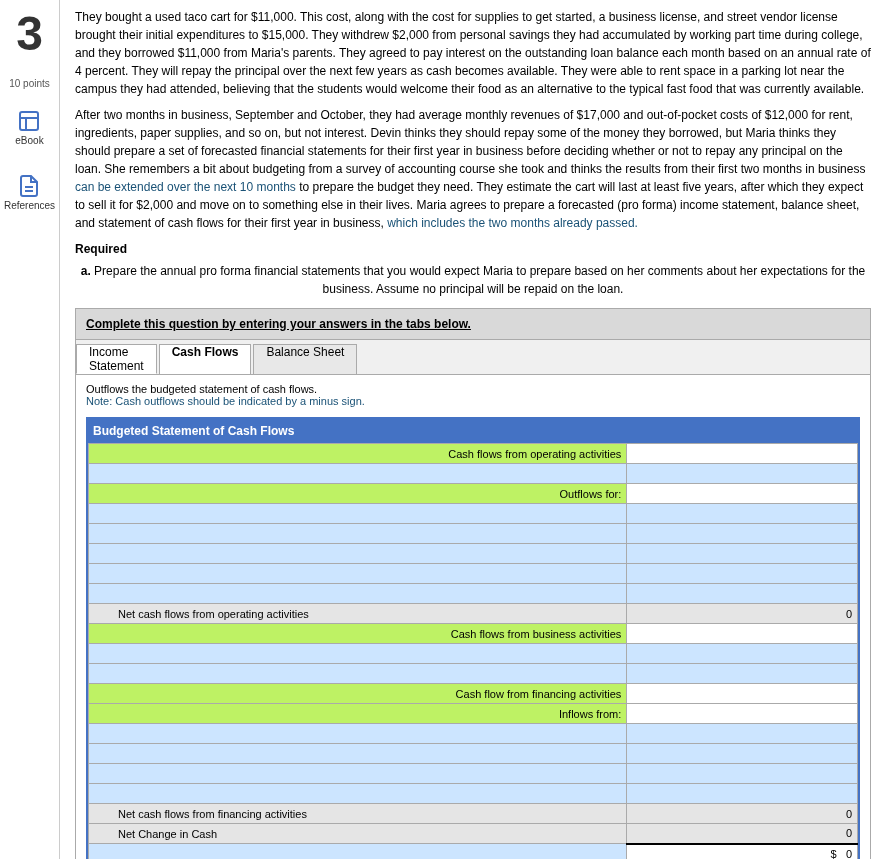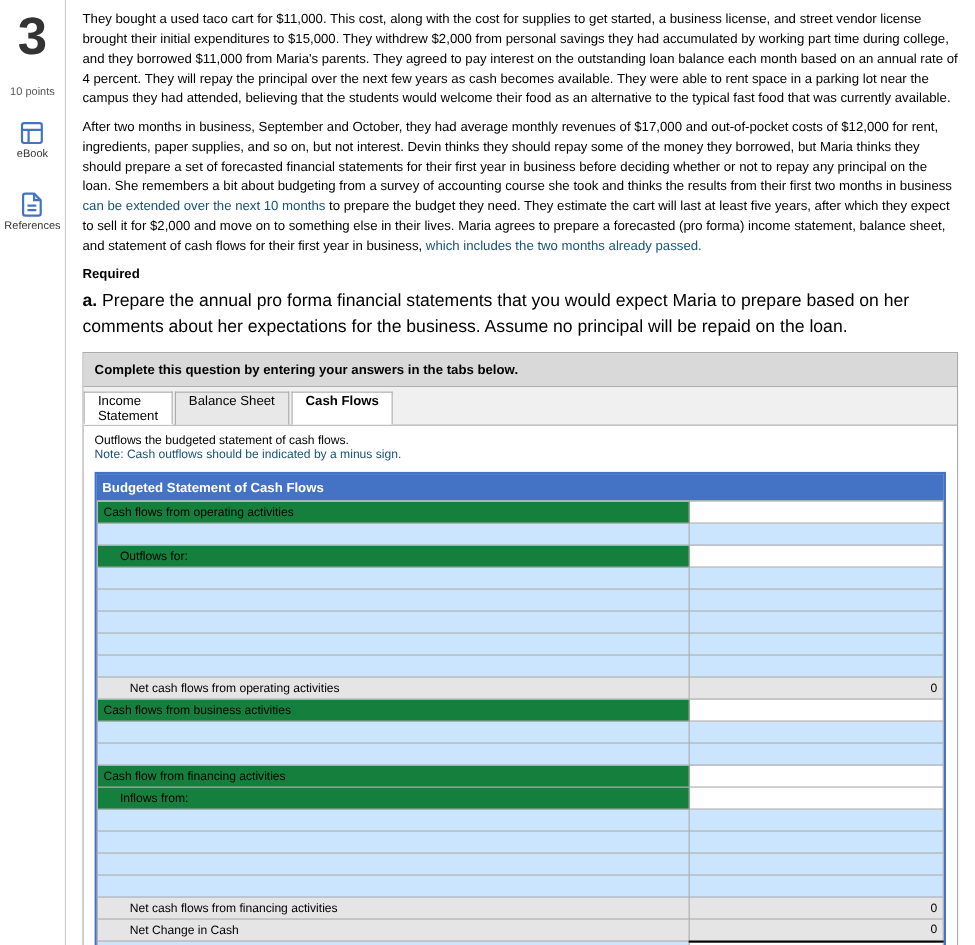--- a/index.html
+++ b/index.html
@@ -17,44 +17,44 @@
     .sidebar-icon-label { font-size: 10px; color: #333; margin-top: 2px; }
     
     
     .main-content { flex: 1; padding: 8px 15px 15px 15px; overflow-y: auto; }
     
     .problem-text { font-size: 12px; line-height: 1.5; color: #000; margin-bottom: 10px; }
     .problem-text p { margin-bottom: 8px; }
     
     .required-label { font-weight: bold; margin-bottom: 6px; }
     .required-item { margin-bottom: 10px; }
-    .required-item p { font-size: 16px; line-height: 1.5; }
+    .required-item p { font-size: 12px; line-height: 1.5; text-align: center; }
     
     
     .tab-container { border: 1px solid #aaa; margin-top: 10px; }
-    .tab-instruction { background: #d9d9d9; padding: 8px 10px; font-size: 12px; font-weight: bold; border-bottom: 1px solid #aaa; }
+    .tab-instruction { background: #d9d9d9; padding: 8px 10px; font-size: 12px; font-weight: bold; border-bottom: 1px solid #aaa; text-decoration: underline; }
     
     .tabs-row { display: flex; border-bottom: 1px solid #aaa; background: #f0f0f0; }
     .tab { padding: 0 12px; border: 1px solid #aaa; border-bottom: none; font-size: 12px; cursor: pointer; background: #e8e8e8; margin-right: 2px; margin-top: 4px; }
     .tab.active { background: #fff; border-bottom: 1px solid #fff; font-weight: normal; }
     
     .tab-content { padding: 8px 10px; }
     
     .tab-note { font-size: 11px; color: #000; margin-bottom: 10px; }
     .tab-note .note-line { color: #1a5276; }
     
     
     .cf-table-wrapper { border: 2px solid #4472c4; }
     .cf-table-title { background: #4472c4; color: #fff; font-weight: bold; padding: 5px; font-size: 12px; }
     .cf-table { width: 100%; border-collapse: collapse; }
     .cf-table td { border: 1px solid #aaa; padding: 2px 5px; font-size: 11px; height: 20px; }
     .cf-table td:first-child { width: 70%; }
     .cf-table td:last-child { width: 30%; text-align: right; }
     .cf-table .input-cell { background: #cce5ff; }
-    .cf-table .section-header { font-weight: normal; background: #15803d; }
+    .cf-table .section-header { font-weight: normal; background: #bef264; text-align: right; }
     .cf-table .sub-indent { padding-left: 20px; }
     .cf-table .total-row td { background: #e5e5e5; padding-left: 29px; }
     
     input.cf-input { width: 100%; border: none; background: transparent; font-size: 11px; text-align: right; outline: none; }
     
     .highlight-text { color: #1a5276; }
   </style>
 </head>
 <body>
 
@@ -101,22 +101,22 @@
       <p>
         <strong>a.</strong> Prepare the annual pro forma financial statements that you would expect Maria to prepare based on her comments about her expectations for the business. Assume no principal will be repaid on the loan.
       </p>
     </div>
 
     <div class="tab-container">
       <div class="tab-instruction">Complete this question by entering your answers in the tabs below.</div>
 
       <div class="tabs-row">
         <div class="tab active">Income<br>Statement</div>
+        <div class="tab" style="background:#fff; font-weight:bold;">Cash Flows</div>
         <div class="tab">Balance Sheet</div>
-        <div class="tab" style="background:#fff; font-weight:bold;">Cash Flows</div>
       </div>
 
       <div class="tab-content">
         <div class="tab-note">
           <div>Outflows the budgeted statement of cash flows.</div>
           <div class="note-line">Note: Cash outflows should be indicated by a minus sign.</div>
         </div>
 
         <div class="cf-table-wrapper">
           <div class="cf-table-title">Budgeted Statement of Cash Flows</div>

